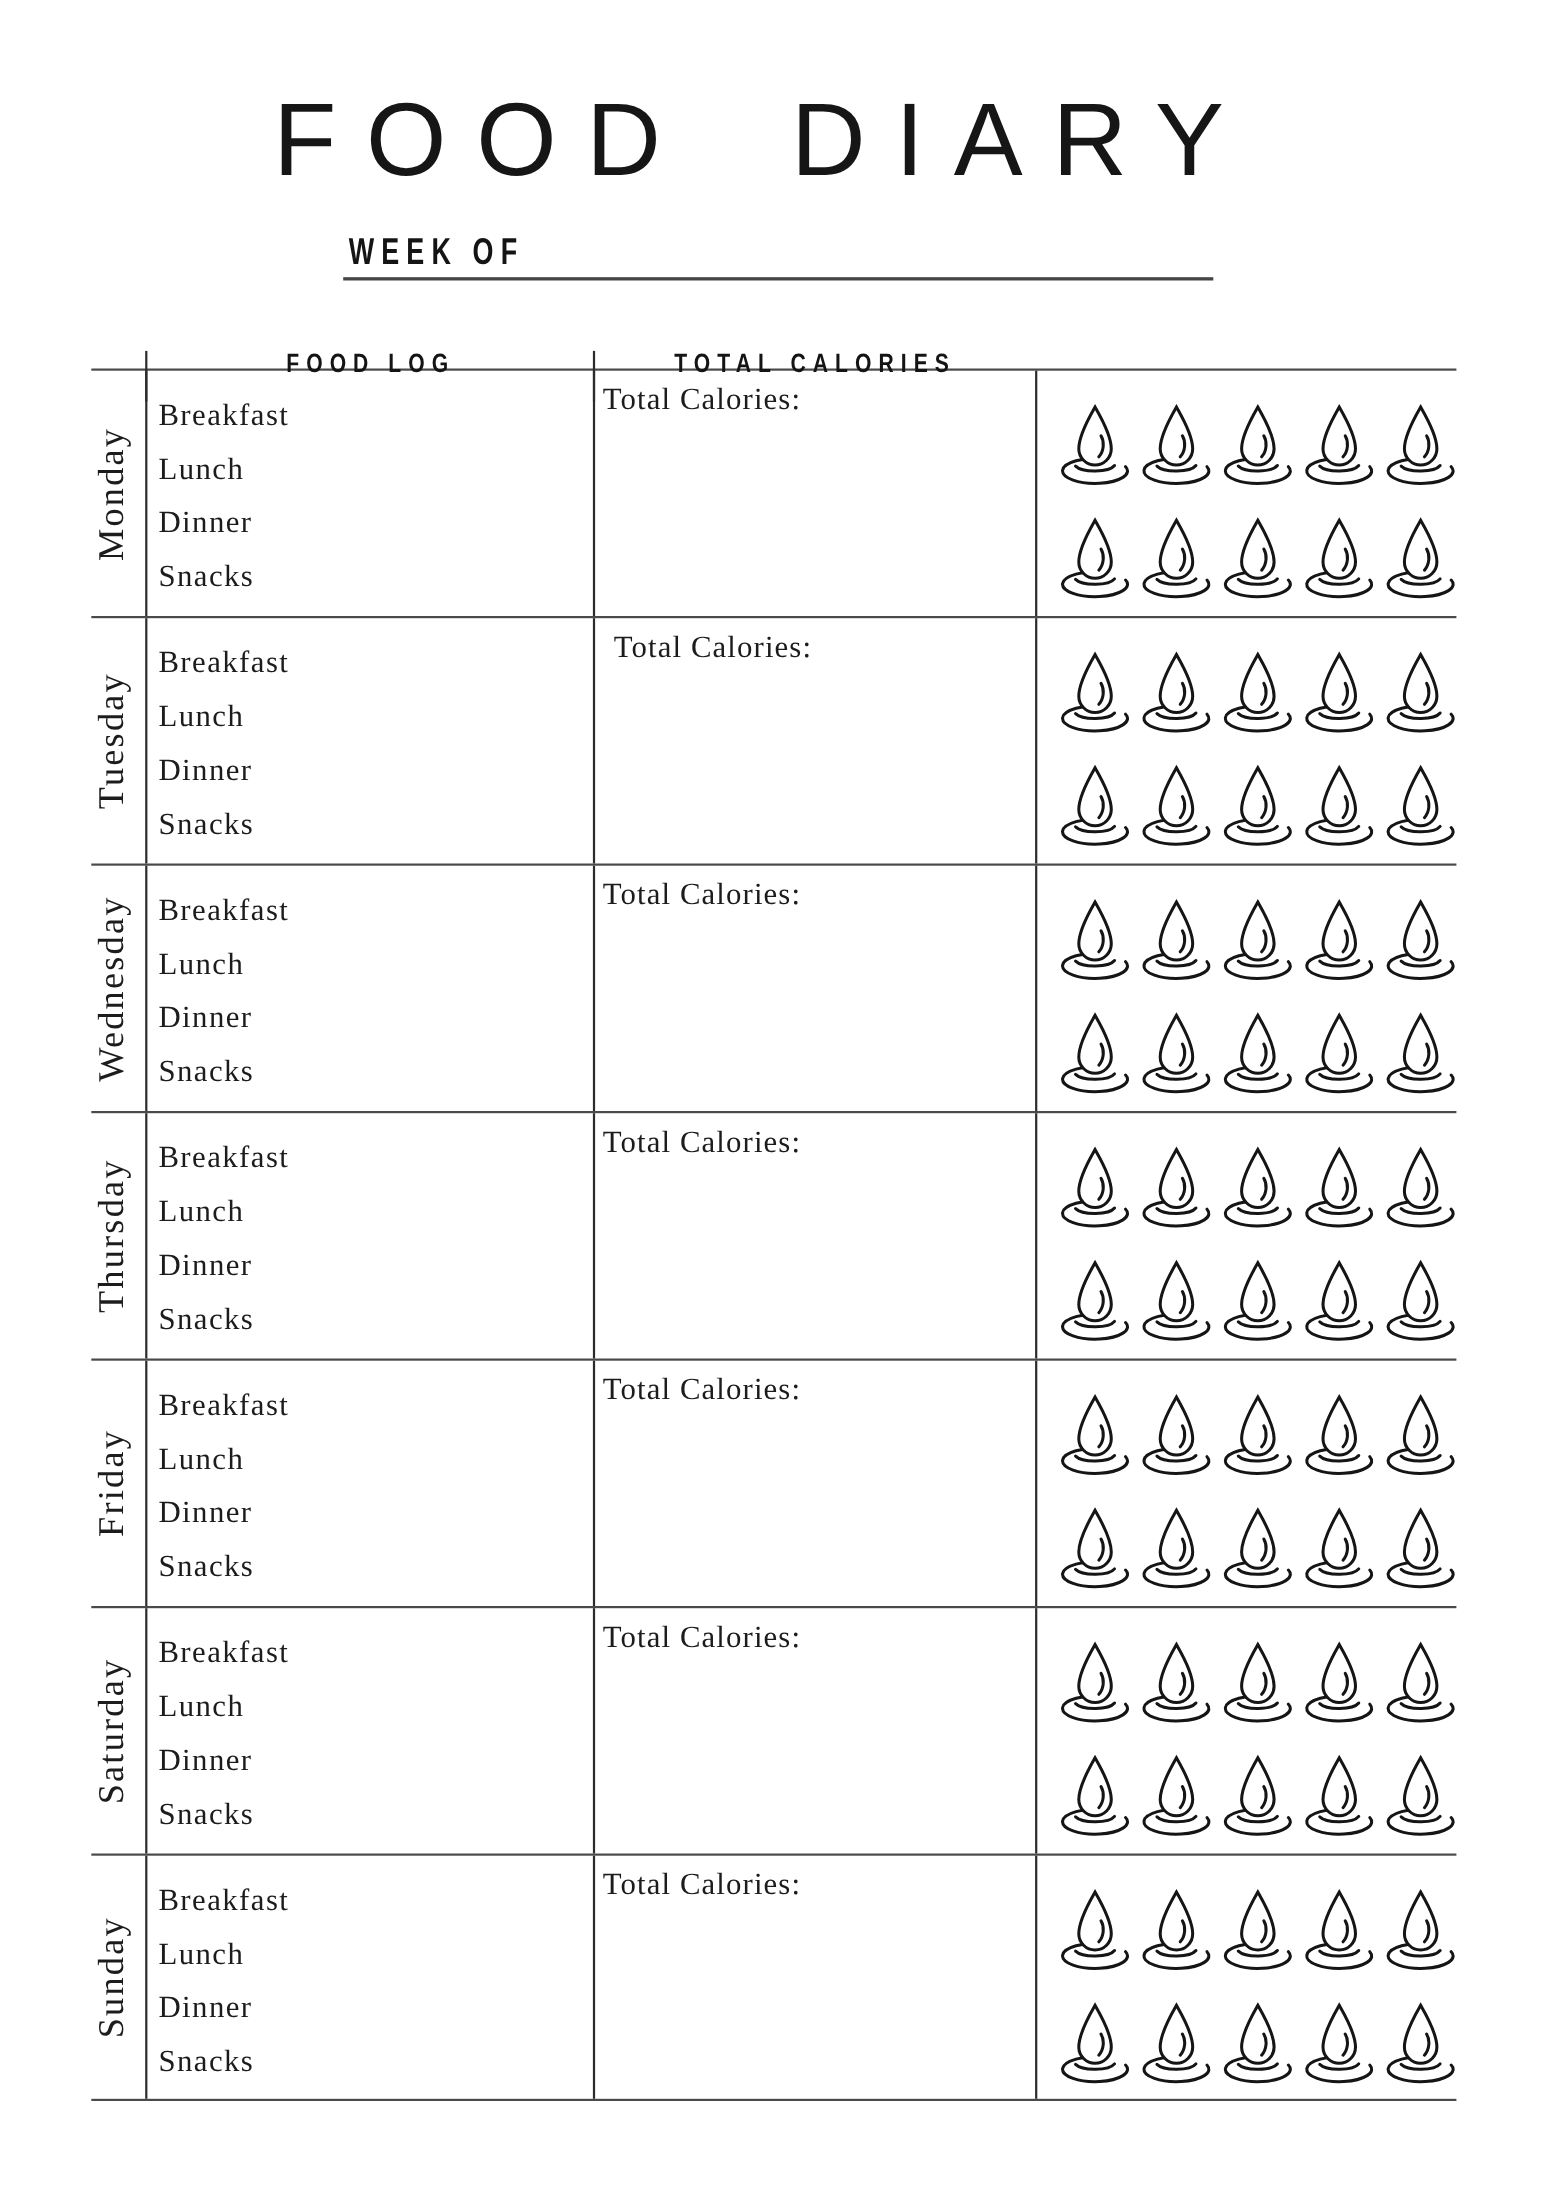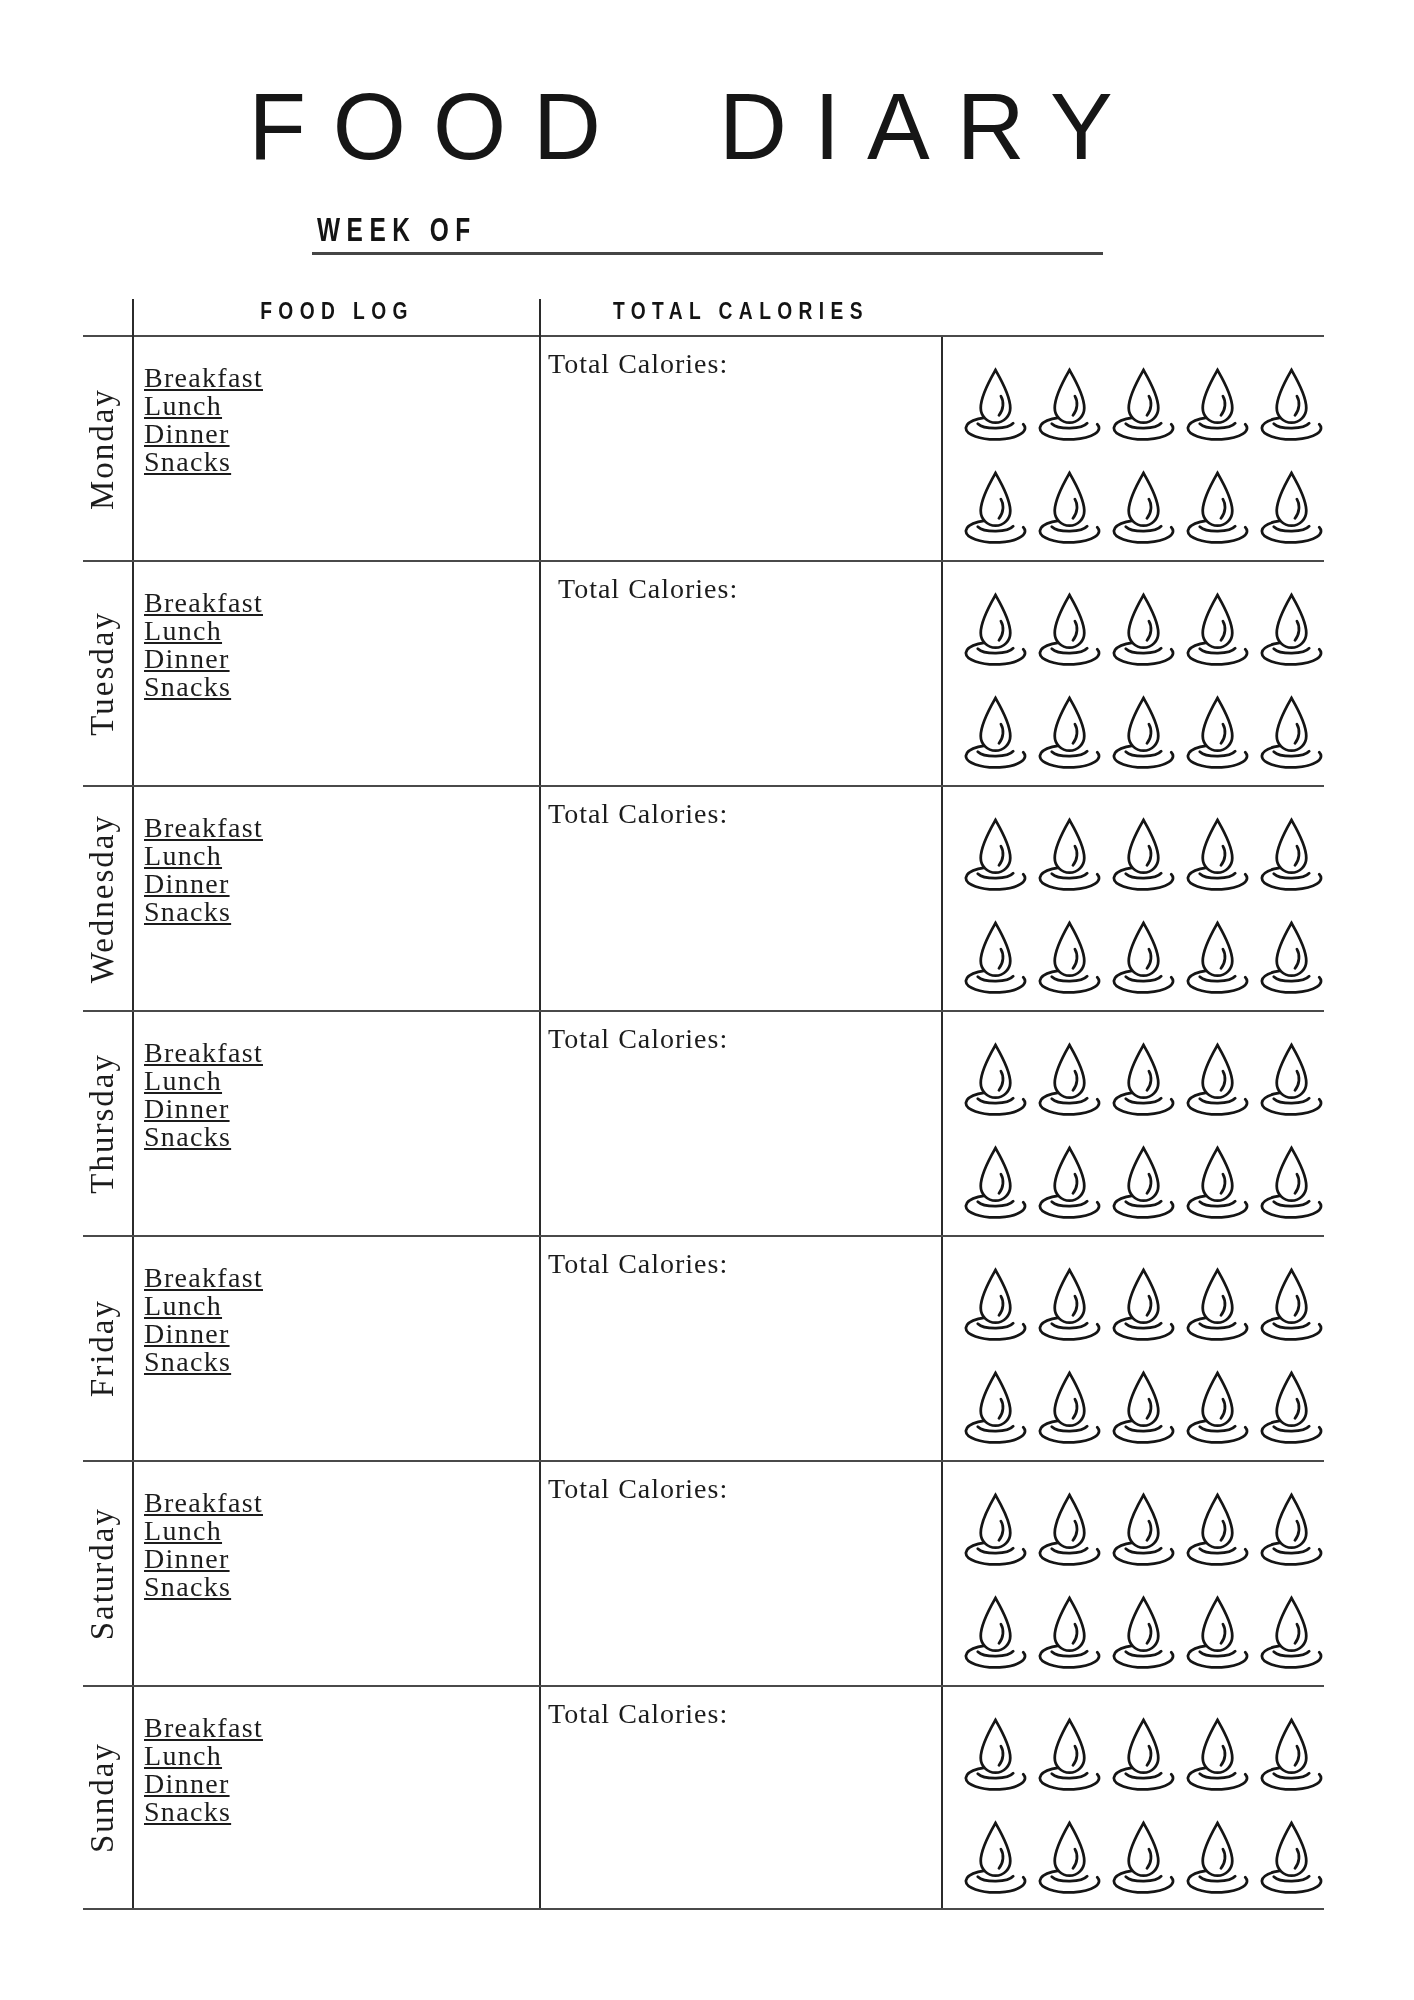--- a/index.html
+++ b/index.html
@@ -25,38 +25,39 @@
     position:absolute;top:252px;left:312px;width:791px;height:0;
     border-top:3px solid #454545;
   }
   
   .diary-table{position:absolute;left:83px;top:299px;width:1241px;}
   .grid-row{display:grid;grid-template-columns:49px 407px 402px 383px;}
   .thead{height:36px;}
   .thead .hcell{
     border-left:2px solid #2b2b2b;display:flex;align-items:flex-end;justify-content:center;
     padding-bottom:22px;
+    margin-top:20px;
   }
   .thead .hcell span{
     font-family:"Liberation Sans", sans-serif;font-weight:700;font-size:24px;
     letter-spacing:8px;white-space:nowrap;line-height:1;color:#141414;
     transform:scaleX(.8);transform-origin:center;
   }
   .thead .corner{border-left:none;}
   .row{height:225px;border-top:2px solid #4a4a4a;box-sizing:border-box;}
   .row.last{border-bottom:2px solid #4a4a4a;}
   .cell{box-sizing:border-box;}
   .daycell{display:flex;align-items:center;justify-content:center;padding-right:10px;}
   .day-label{
     writing-mode:vertical-rl;transform:rotate(180deg);
     font-size:33px;letter-spacing:2px;color:#1c1c1c;white-space:nowrap;line-height:1;
   }
   .food-cell{
     border-left:2px solid #2b2b2b;display:flex;flex-direction:column;
-    padding:27px 0 0 10px;text-decoration:underline;
+    padding:27px 0 0 10px;gap:21px;
   }
   .meal{font-size:28px;letter-spacing:1.3px;line-height:28px;}
   .cal-cell{border-left:2px solid #2b2b2b;padding:13px 0 0 7px;}
   .cal-label{font-size:28px;letter-spacing:1px;line-height:28px;display:inline-block;}
   .indent-cal .cal-label{margin-left:10px;}
   .water-cell{
     border-left:2px solid #2b2b2b;display:flex;flex-wrap:wrap;
     justify-content:flex-end;align-content:flex-start;
     gap:26px 11px;padding:29px 1px 0 18px;
   }

